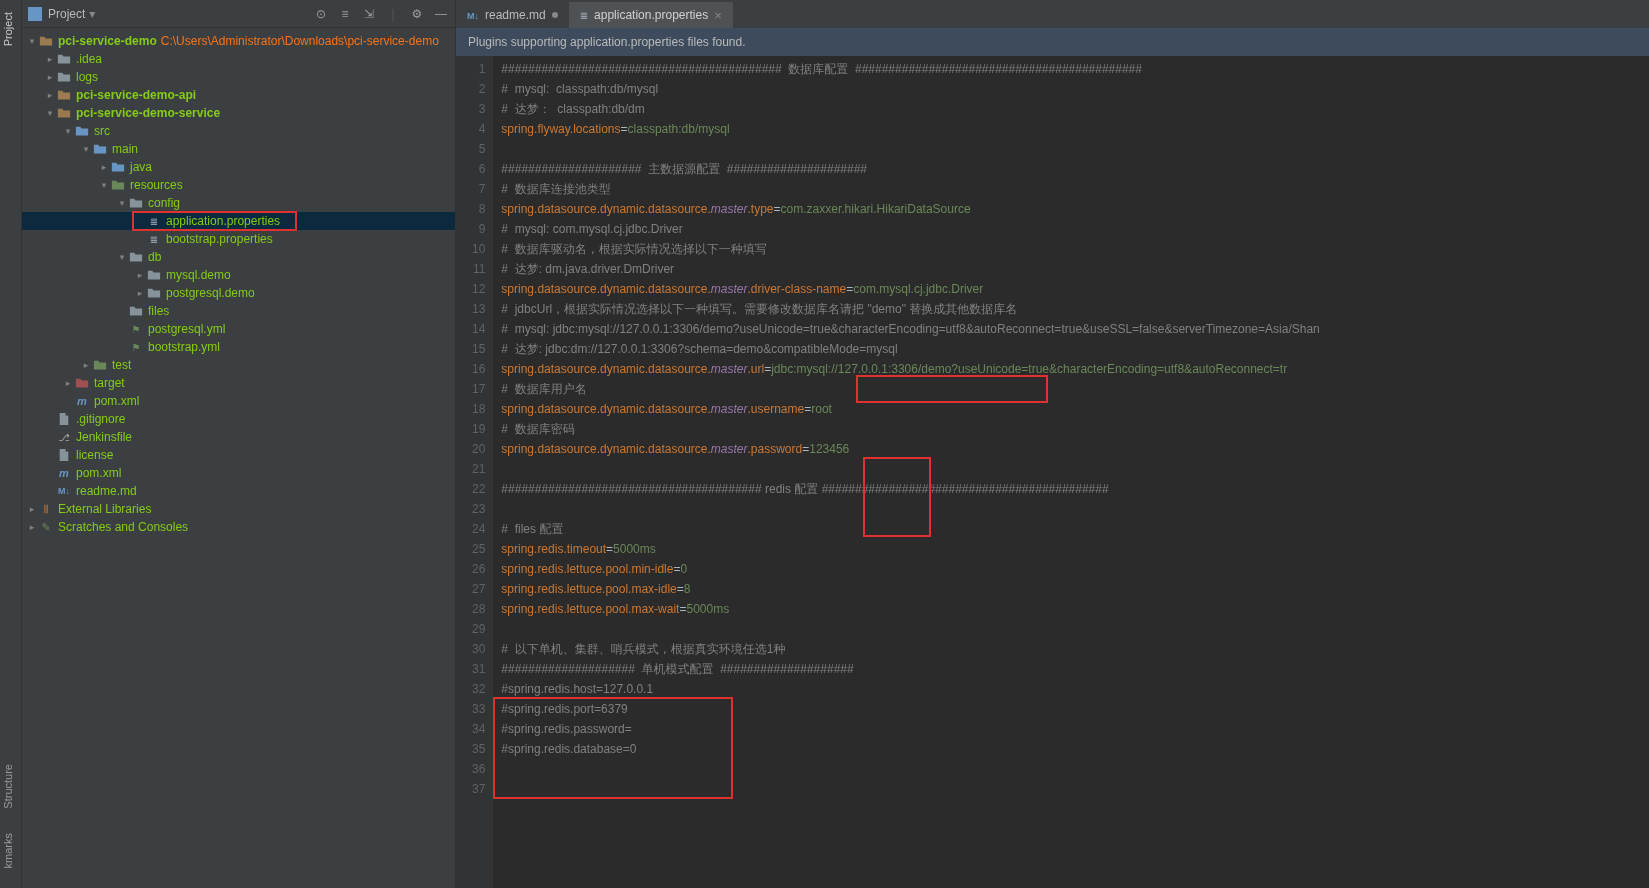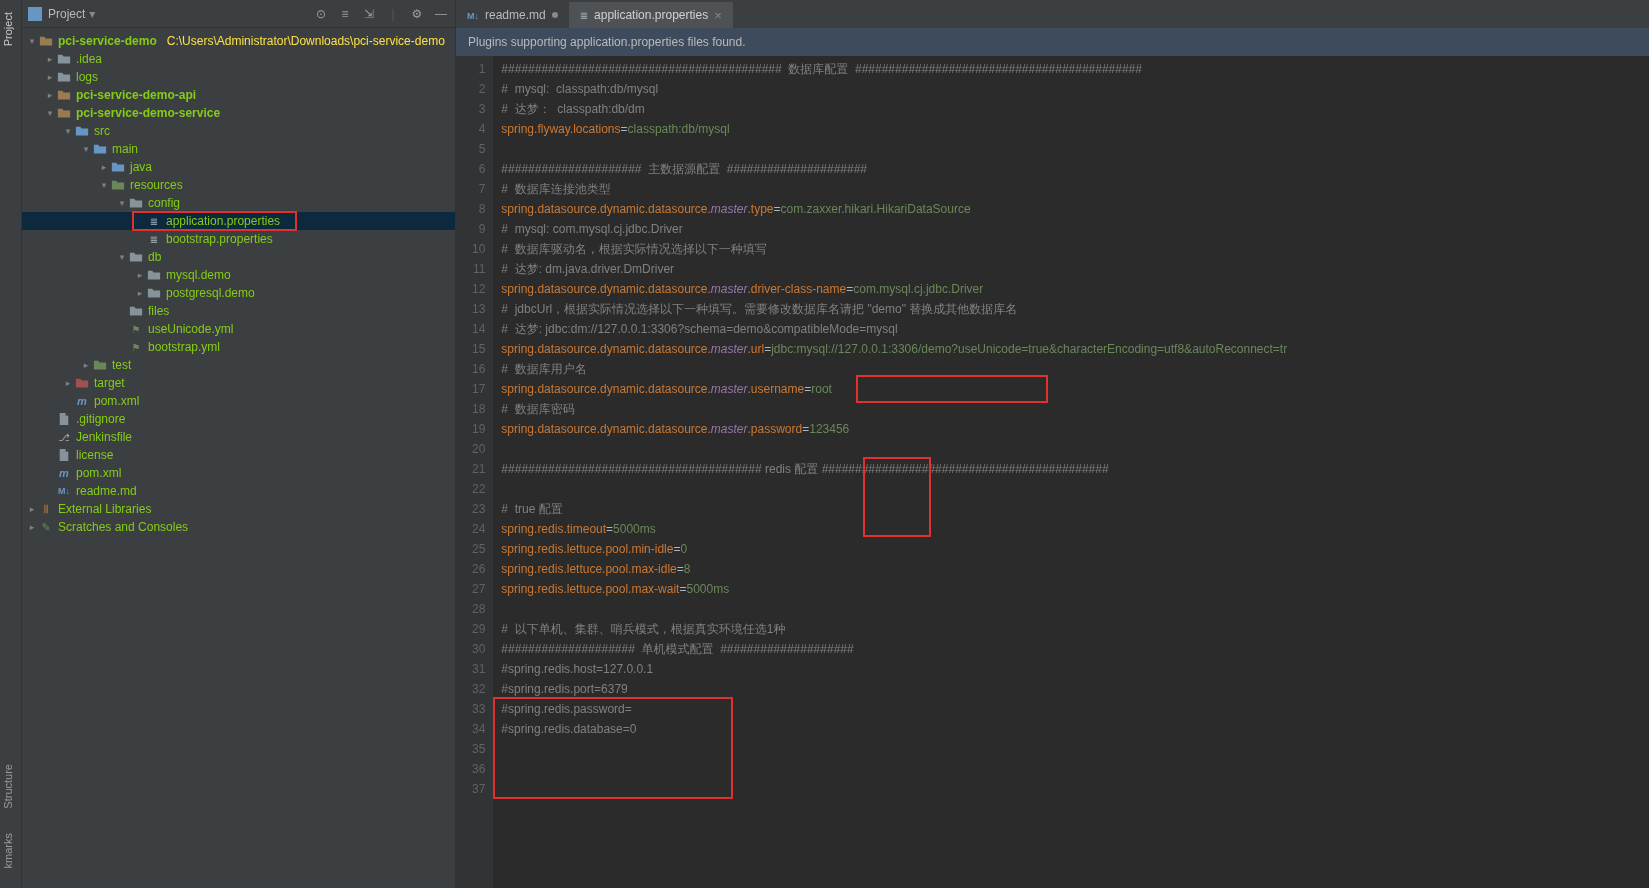--- a/index.html
+++ b/index.html
@@ -20,21 +20,21 @@
 .tree .row { display:flex; align-items:center; height:18px; padding-right:8px; cursor:pointer; white-space:nowrap;}
 .tree .row.selected { background:#0d293e; }
 .tree .arrow { width:12px; color:#808080; font-size:9px; text-align:center;}
 .tree .icon { width:16px; height:14px; margin-right:4px; display:inline-flex; align-items:center; justify-content:center;}
 .tree .folder { fill:#87939a;}
 .tree .folder-full { fill:#9a7b4f;}
 .tree .folder-exc { fill:#a05050;}
 .tree .folder-res { fill:#6a8759;}
 .tree .folder-blue { fill:#6896c4;}
 .tree .label { color:#84cc16;}
-.tree .hint { color:#fde047; margin-left:10px;}
+.tree .hint { color:#f97316; margin-left:4px;}
 .tree .mfile { color:#6896c4; font-weight:bold; font-size:11px; font-style:italic;}
 .editor-area { flex:1; display:flex; flex-direction:column; background:#2b2b2b;}
 .tabs { height:28px; background:#3c3f41; display:flex; align-items:flex-end;}
 .tab { height:26px; padding:0 10px; display:flex; align-items:center; gap:6px; color:#bbb; cursor:pointer; border:1px solid transparent;}
 .tab.active { background:#4e5254; color:#d0d0d0;}
 .tab .close { color:#888; font-size:13px;}
 .tab .mod { width:6px; height:6px; border-radius:50%; background:#888;}
 .banner { background:#3d4b5c; color:#bababa; height:28px; display:flex; align-items:center; padding:0 12px; font-size:12px;}
 .code { flex:1; display:flex; font-family:"JetBrains Mono",Consolas,monospace; font-size:13px; line-height:20px; overflow:hidden;}
 .gutter { background:#313335; color:#606366; text-align:right; padding:3px 8px 3px 16px; user-select:none;}
@@ -217,21 +217,21 @@
               <path class="folder" d="M1 1h5l1.5 2H15v8H1z"></path>
             </svg>
           </span>
           <span class="label" style="">files</span>
         </div>
         <div class="row" style="padding-left: 94px; position: relative;">
           <span class="arrow"></span>
           <span class="icon">
             <span style="color:#6a8759;font-size:10px">⚑</span>
           </span>
-          <span class="label" style="">useUnicode.yml</span>
+          <span class="label" style="">postgresql.yml</span>
         </div>
         <div class="row" style="padding-left: 94px; position: relative;">
           <span class="arrow"></span>
           <span class="icon">
             <span style="color:#6a8759;font-size:10px">⚑</span>
           </span>
           <span class="label" style="">bootstrap.yml</span>
         </div>
         <div class="row" style="padding-left: 58px; position: relative;">
           <span class="arrow">▸</span>
@@ -377,30 +377,31 @@
           <div class="ln"><span class="ky">spring.flyway.locations</span><span class="op">=</span><span class="vl">classpath:db/mysql</span></div>
           <div class="ln">&nbsp;</div>
           <div class="ln"><span class="cm">#####################  主数据源配置  #####################</span></div>
           <div class="ln"><span class="cm">#  数据库连接池类型</span></div>
           <div class="ln"><span class="ky">spring.datasource.dynamic.datasource.</span><span class="nm">master</span><span class="ky">.type</span><span class="op">=</span><span class="vl">com.zaxxer.hikari.HikariDataSource</span></div>
           <div class="ln"><span class="cm">#  mysql: com.mysql.cj.jdbc.Driver</span></div>
           <div class="ln"><span class="cm">#  数据库驱动名，根据实际情况选择以下一种填写</span></div>
           <div class="ln"><span class="cm">#  达梦: dm.java.driver.DmDriver</span></div>
           <div class="ln"><span class="ky">spring.datasource.dynamic.datasource.</span><span class="nm">master</span><span class="ky">.driver-class-name</span><span class="op">=</span><span class="vl">com.mysql.cj.jdbc.Driver</span></div>
           <div class="ln"><span class="cm">#  jdbcUrl，根据实际情况选择以下一种填写。需要修改数据库名请把 "demo" 替换成其他数据库名</span></div>
+          <div class="ln"><span class="cm">#  mysql: jdbc:mysql://127.0.0.1:3306/demo?useUnicode=true&amp;characterEncoding=utf8&amp;autoReconnect=true&amp;useSSL=false&amp;serverTimezone=Asia/Shan</span></div>
           <div class="ln"><span class="cm">#  达梦: jdbc:dm://127.0.0.1:3306?schema=demo&amp;compatibleMode=mysql</span></div>
           <div class="ln"><span class="ky">spring.datasource.dynamic.datasource.</span><span class="nm">master</span><span class="ky">.url</span><span class="op">=</span><span class="vl">jdbc:mysql://127.0.0.1:3306/demo?useUnicode=true&amp;characterEncoding=utf8&amp;autoReconnect=tr</span></div>
           <div class="ln"><span class="cm">#  数据库用户名</span></div>
           <div class="ln"><span class="ky">spring.datasource.dynamic.datasource.</span><span class="nm">master</span><span class="ky">.username</span><span class="op">=</span><span class="vl">root</span></div>
           <div class="ln"><span class="cm">#  数据库密码</span></div>
           <div class="ln"><span class="ky">spring.datasource.dynamic.datasource.</span><span class="nm">master</span><span class="ky">.password</span><span class="op">=</span><span class="vl">123456</span></div>
           <div class="ln">&nbsp;</div>
           <div class="ln"><span class="cm">####################################### redis 配置 ###########################################</span></div>
           <div class="ln">&nbsp;</div>
-          <div class="ln"><span class="cm">#  true 配置</span></div>
+          <div class="ln"><span class="cm">#  files 配置</span></div>
           <div class="ln"><span class="ky">spring.redis.timeout</span><span class="op">=</span><span class="vl">5000ms</span></div>
           <div class="ln"><span class="ky">spring.redis.lettuce.pool.min-idle</span><span class="op">=</span><span class="vl">0</span></div>
           <div class="ln"><span class="ky">spring.redis.lettuce.pool.max-idle</span><span class="op">=</span><span class="vl">8</span></div>
           <div class="ln"><span class="ky">spring.redis.lettuce.pool.max-wait</span><span class="op">=</span><span class="vl">5000ms</span></div>
           <div class="ln">&nbsp;</div>
           <div class="ln"><span class="cm">#  以下单机、集群、哨兵模式，根据真实环境任选1种</span></div>
           <div class="ln"><span class="cm">####################  单机模式配置  ####################</span></div>
           <div class="ln"><span class="cm">#spring.redis.host=127.0.0.1</span></div>
           <div class="ln"><span class="cm">#spring.redis.port=6379</span></div>
           <div class="ln"><span class="cm">#spring.redis.password=</span></div>

